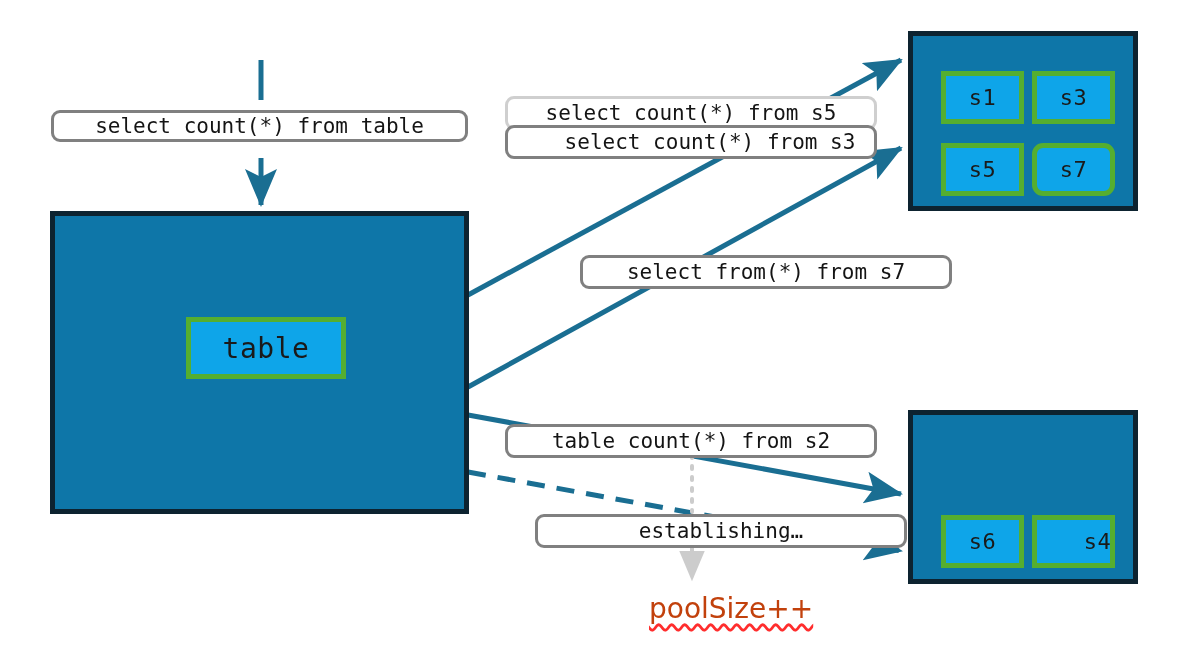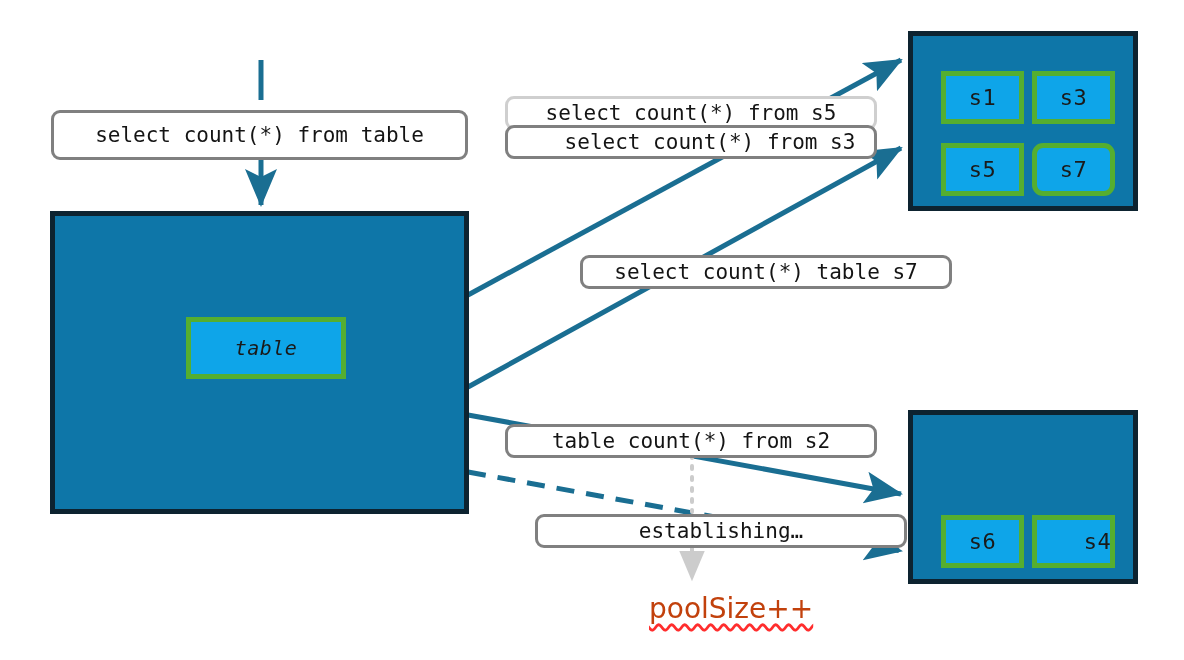--- a/index.html
+++ b/index.html
@@ -43,22 +43,21 @@
     box-sizing: border-box;
     display: flex;
     align-items: center;
     justify-content: center;
     color: #1a1a1a;
     font-family: "DejaVu Sans Mono", "Liberation Mono", monospace;
     font-size: 22px;
     letter-spacing: 0.5px;
   }
   .node.big {
-    font-size: 20px;
-    font-style: italic;
+    font-size: 28px;
   }
 
   
   .label-pill {
     position: absolute;
     background: #ffffff;
     border: 3px solid #808080;
     border-radius: 9px;
     box-sizing: border-box;
     display: flex;
@@ -141,27 +140,27 @@
     <div class="node" style="left:119px; top:35px; width:83px; height:53px;">s3</div>
     <div class="node" style="left:28px; top:107px; width:83px; height:53px;">s5</div>
     <div class="node" style="left:119px; top:107px; width:83px; height:53px;border-radius:11px;">s7</div>
   </div>
 
   <div class="container-box" style="left:908px; top:410px; width:230px; height:174px;">
     <div class="node" style="left:28px; top:100px; width:83px; height:53px;">s6</div>
     <div class="node" style="left:119px; top:100px; width:83px; height:53px;padding-left:48px;">s4</div>
   </div>
 
-  <div class="label-pill solid" style="left:51px; top:110px; width:417px; height:50px;">select count(*) from table</div>
+  <div class="label-pill solid" style="left:51px; top:110px; width:417px; height:32px;">select count(*) from table</div>
 
   <div class="label-pill faded" style="left:505px; top:96px; width:372px; height:34px;">select count(*) from s5</div>
 
   <div class="label-pill solid" style="left:505px; top:125px; width:372px; height:34px;padding-left:38px;">select count(*) from s3</div>
 
-  <div class="label-pill solid" style="left:580px; top:255px; width:372px; height:34px;">select count(*) table s7</div>
+  <div class="label-pill solid" style="left:580px; top:255px; width:372px; height:34px;">select from(*) from s7</div>
 
   <div class="label-pill solid" style="left:505px; top:424px; width:372px; height:34px;">table count(*) from s2</div>
 
   <div class="label-pill solid" style="left:507px; top:514px; width:372px; height:34px;margin-left:28px;">establishing…</div>
 
   <div class="annotation" style="left:624px; top:592px;">poolSize++</div>
 
 </div>
 
 </body></html>

